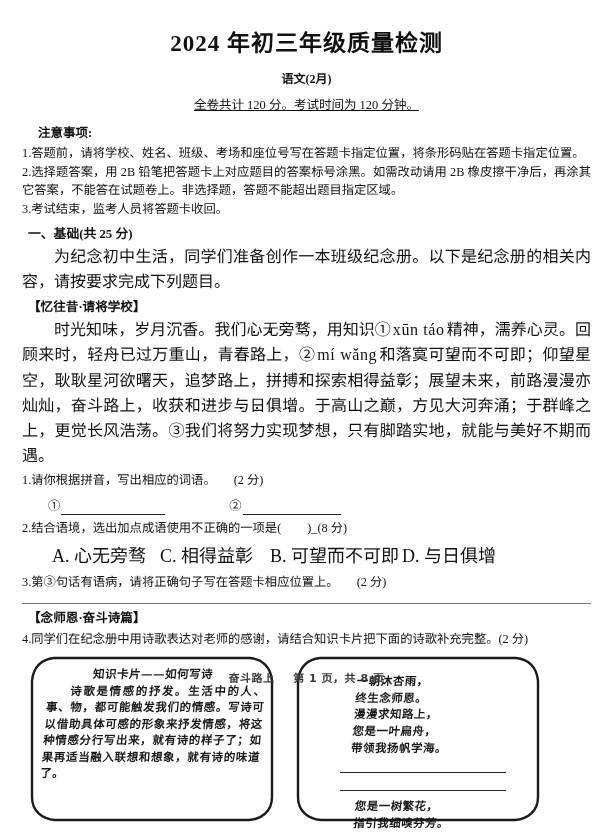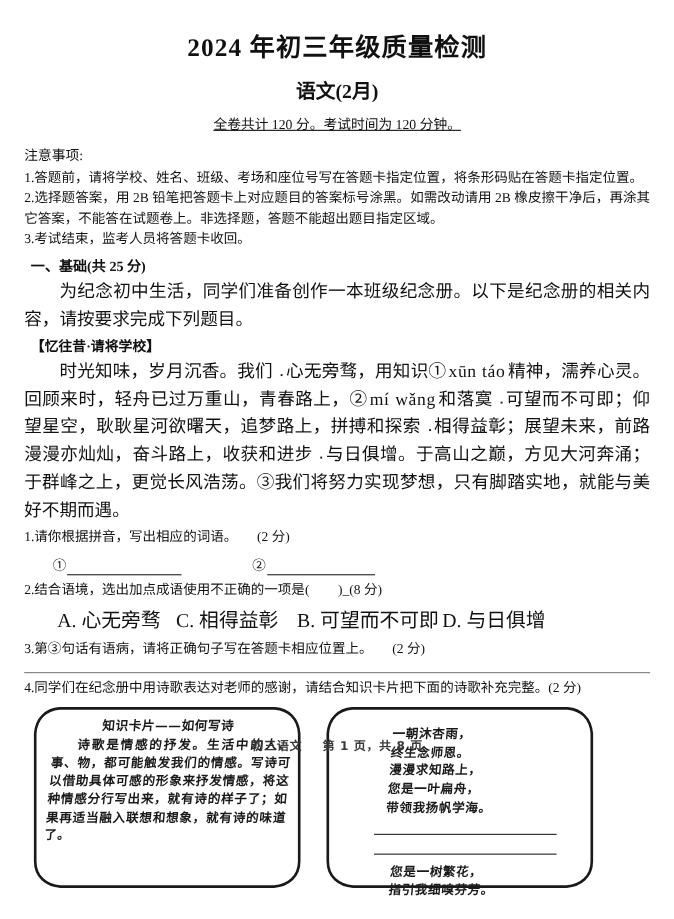--- a/index.html
+++ b/index.html
@@ -28,39 +28,39 @@
   .doc-title {
     text-align: center;
     font-size: 23px;
     font-weight: bold;
     letter-spacing: 1px;
     line-height: 1.35;
     margin: 10px 0 2px 0;
   }
   .doc-subtitle {
     text-align: center;
-    font-size: 18px;
+    font-size: 12px;
     font-weight: bold;
     line-height: 1.4;
     margin: 12px 0 8px 0;
   }
   .doc-meta {
     text-align: center;
     font-size: 12.5px;
     line-height: 1.5;
     margin: 0 0 9px 0;
     text-decoration: underline;
   }
 
   
   .notice-heading {
     font-size: 12.5px;
-    font-weight: normal;
+    font-weight: bold;
     line-height: 1.55;
-    margin: 0 0 1px 0;
+    margin: 0 0 1px 16px;
   }
   .notice-item {
     font-size: 12.3px;
     line-height: 1.52;
     text-align: justify;
     text-justify: inter-ideograph;
     margin: 0;
   }
 
   
@@ -96,21 +96,20 @@
     padding: 0 2px;
   }
   
   .dotted {
     border-bottom: none;
     background-image: radial-gradient(circle, #222 0.9px, transparent 1.1px);
     background-size: 1em 1em;
     background-repeat: repeat-x;
     background-position: left bottom 0px;
     padding-bottom: 2px;
-    padding-left: 12px;
   }
 
   
   .question {
     font-size: 12.3px;
     line-height: 1.62;
     margin: 2px 0 0 0;
   }
   .blank-row {
     margin: 6px 0 4px 0;
@@ -263,20 +262,21 @@
     <span class="opt opt-1">A. 心无旁骛</span>
     <span class="opt opt-3">C. 相得益彰</span>
     <span class="opt opt-2">B. 可望而不可即</span>
     <span class="opt opt-4">D. 与日俱增</span>
   </div>
 
   <p class="question"><span>3.第③句话有语病，请将正确句子写在答题卡相应位置上。</span><span style="display:inline-block;width:18px"></span><span>(2 分)</span></p>
 
   <hr class="divider">
 
+  <div class="bracket-heading">【念师恩·奋斗诗篇】</div>
   <p class="question">4.同学们在纪念册中用诗歌表达对老师的感谢，请结合知识卡片把下面的诗歌补充完整。(2 分)</p>
 
   <div class="cards">
 
     <div class="card">
       <svg class="card-frame" viewBox="0 0 248 168" preserveAspectRatio="none">
         <path d="M26,3 C14,4 5,12 4,26 L4,142 C4,156 14,164 27,165
                  L221,165 C234,164 244,156 244,142 L244,26
                  C243,12 234,4 222,3 Z" fill="none" stroke="#1a1a1a" stroke-width="2.4" stroke-linecap="round" stroke-linejoin="round"></path>
       </svg>
@@ -307,18 +307,18 @@
         <div class="poem" style="margin-top:0">
           <div class="poem-line">您是一树繁花，</div>
           <div class="poem-line">指引我细嗅芬芳。</div>
         </div>
       </div>
     </div>
 
   </div>
 
   <div class="footer">
-    <span>初三语文</span>
+    <span>奋斗路上</span>
     <span class="sep"></span>
     <span>第 1 页，共 8 页</span>
   </div>
 
 </div>
 
 </body></html>

